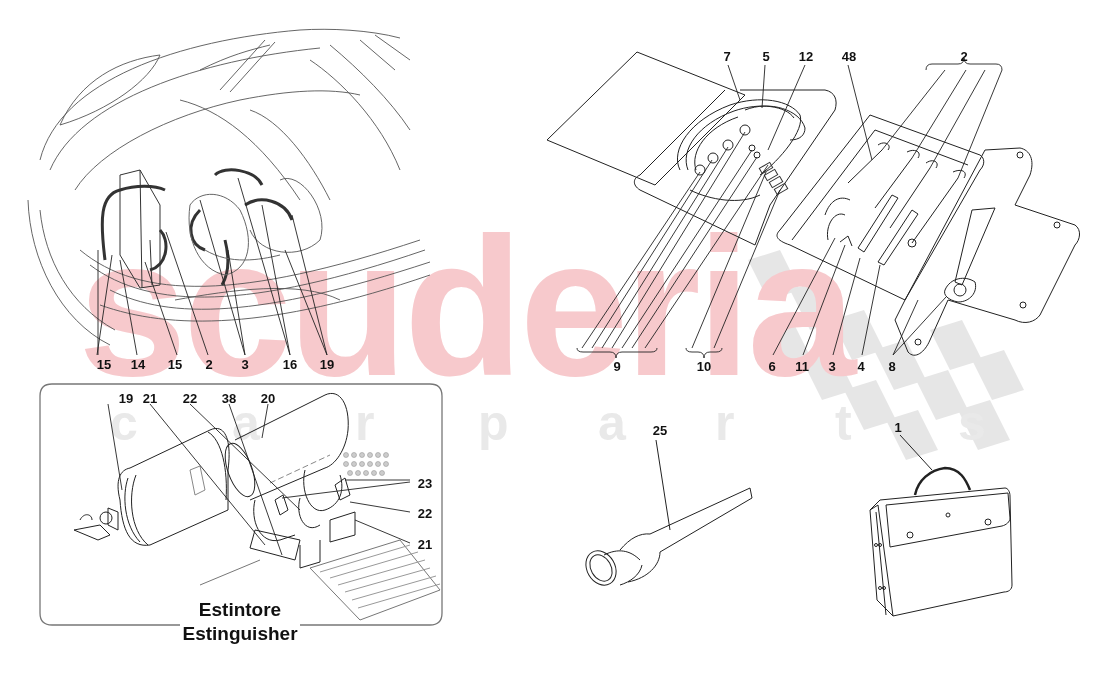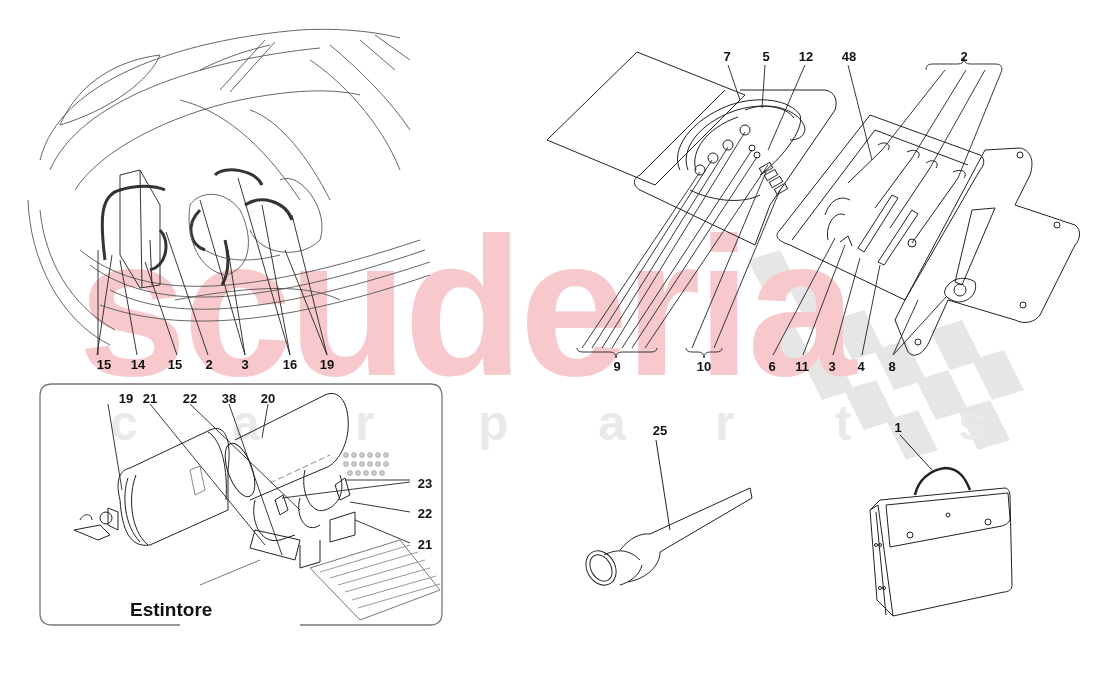--- a/index.html
+++ b/index.html
@@ -3,21 +3,21 @@
 <meta charset="utf-8">
 <style>
   html, body { margin:0; padding:0; background:#ffffff; }
   body { width:1100px; height:694px; position:relative; overflow:hidden; font-family:"Liberation Sans", sans-serif; }
   .stage { position:absolute; left:0; top:0; width:1100px; height:694px; }
   svg.art { position:absolute; left:0; top:0; }
   .wm-scuderia { position:absolute; left:78px; top:210px; font-family:"Liberation Sans", sans-serif; font-weight:bold; font-size:196px; letter-spacing:-4px; color:#f7c9cc; line-height:1; white-space:nowrap; z-index:1; }
   .wm-carparts { position:absolute; top:398px; left:0; width:1100px; height:60px; z-index:1; }
   .wm-carparts span { position:absolute; font-family:"Liberation Sans", sans-serif; font-weight:bold; font-size:50px; color:#e9e9e9; line-height:1; }
   .callout { position:absolute; font-family:"Liberation Sans", sans-serif; font-weight:bold; font-size:13px; color:#111; z-index:5; transform:translateX(-50%); white-space:nowrap; }
-  .caption { position:absolute; font-family:"Liberation Sans", sans-serif; font-weight:bold; font-size:19px; color:#111; z-index:5; text-align:left; width:220px; transform:translateX(-50%); line-height:24px; }
+  .caption { position:absolute; font-family:"Liberation Sans", sans-serif; font-weight:bold; font-size:19px; color:#111; z-index:5; text-align:center; width:220px; transform:translateX(-50%); line-height:24px; }
   .lineart { z-index:3; }
   .checker { z-index:0; }
 </style>
 </head>
 <body>
 
 <div class="stage">
 
   <svg class="art checker" width="1100" height="694">
     <g fill="#e6e6e6">
@@ -291,20 +291,21 @@
 
   <div class="callout" style="left:126px; top:391px">19</div>
   <div class="callout" style="left:150px; top:391px">21</div>
   <div class="callout" style="left:190px; top:391px">22</div>
   <div class="callout" style="left:229px; top:391px">38</div>
   <div class="callout" style="left:268px; top:391px">20</div>
   <div class="callout" style="left:425px; top:476px">23</div>
   <div class="callout" style="left:425px; top:506px">22</div>
   <div class="callout" style="left:425px; top:537px">21</div>
   <div class="caption" style="left:240px; top:598px">Estintore</div>
+  <div class="caption" style="left:240px; top:622px">Estinguisher</div>
 
   <div class="callout" style="left:727px; top:49px">7</div>
   <div class="callout" style="left:766px; top:49px">5</div>
   <div class="callout" style="left:806px; top:49px">12</div>
   <div class="callout" style="left:849px; top:49px">48</div>
   <div class="callout" style="left:964px; top:49px">2</div>
   <div class="callout" style="left:617px; top:359px">9</div>
   <div class="callout" style="left:704px; top:359px">10</div>
   <div class="callout" style="left:772px; top:359px">6</div>
   <div class="callout" style="left:802px; top:359px">11</div>

